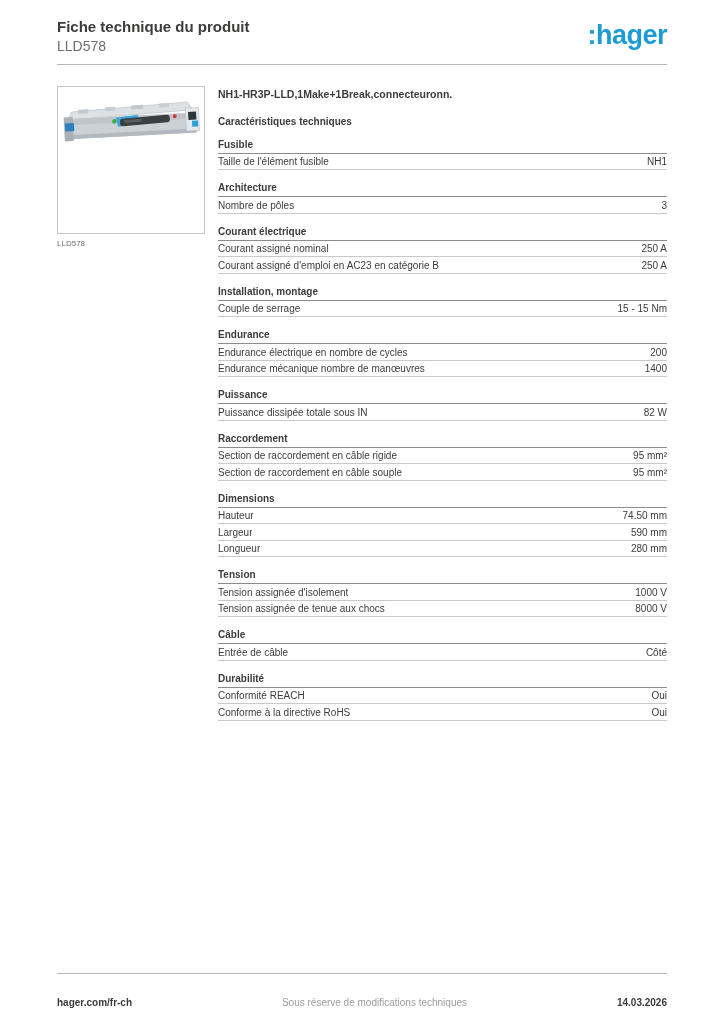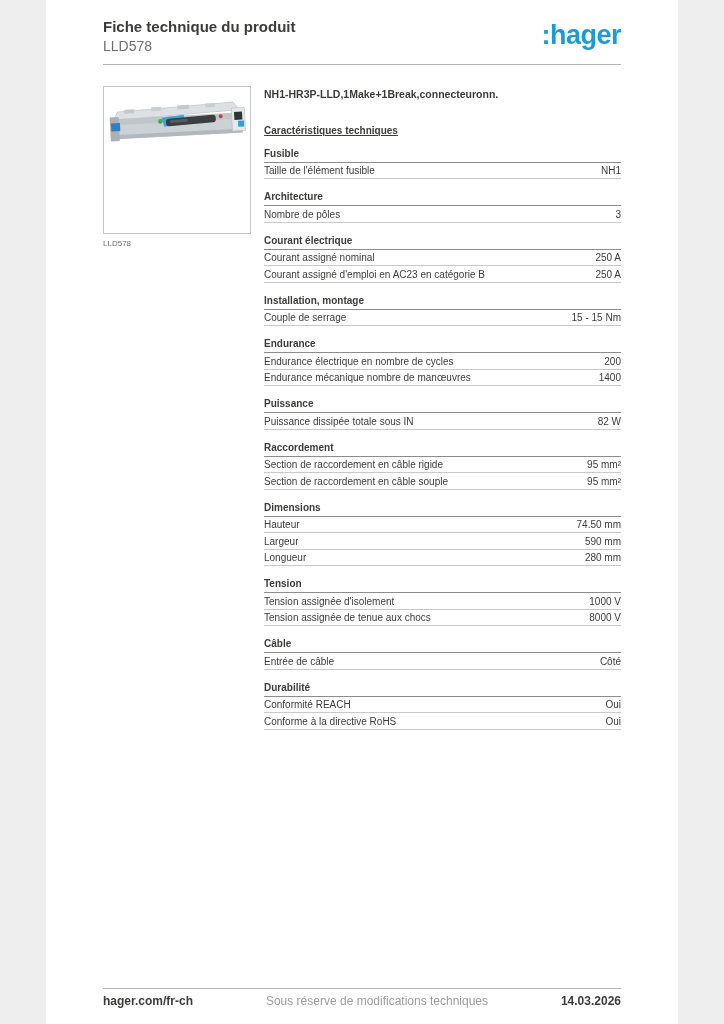--- a/index.html
+++ b/index.html
@@ -1,45 +1,45 @@
 <!DOCTYPE html>
 <html><head>
 <meta charset="utf-8">
 <style>
   html,body{margin:0;padding:0;background:#eee;}
   .page{
-    width:632px;height:1024px;position:relative;margin:0 auto;
+    width:724px;height:1024px;position:relative;margin:0 auto;
     background:#ffffff;overflow:hidden;
     font-family:"Liberation Sans","DejaVu Sans",sans-serif;
     color:#3c3c3b;
   }
   .content{position:absolute;left:57px;right:57px;top:0;}
   
   .header{display:flex;justify-content:space-between;align-items:flex-start;padding-top:18px;}
   .header-title{font-size:15px;font-weight:bold;line-height:1.25;}
   .header-subtitle{font-size:14px;color:#6f6f6e;line-height:1.3;}
   .logo{font-size:27px;font-weight:bold;letter-spacing:-0.5px;line-height:1;margin-top:4px;text-align:center;}
   .header-rule{border-bottom:1.5px solid #b5b5b5;margin-top:9px;}
   
   .main{display:flex;margin-top:21px;gap:13px;}
   .left-col{width:148px;flex:0 0 148px;}
   .image-box{width:146px;height:146px;border:1px solid #c6c6c6;background:#fff;overflow:hidden;}
   .image-caption{font-size:8px;color:#6f6f6e;margin-top:5px;}
   .right-col{flex:1;min-width:0;}
   .product-name{font-size:10.5px;font-weight:bold;margin-top:2px;}
-  .char-heading{font-size:10px;font-weight:bold;margin-top:25px;text-decoration:underline;}
+  .char-heading{font-size:10px;font-weight:bold;margin-top:16px;}
   .sections{margin-top:2px;}
   .section{margin-top:12px;}
   .section-title{font-size:10px;font-weight:bold;padding-bottom:3px;border-bottom:1px solid #8c8c8c;}
   .spec-row{display:flex;justify-content:space-between;align-items:flex-start;font-size:10px;padding:2.5px 0 2px 0;border-bottom:1px solid #c9c9c9;}
   .spec-label{white-space:nowrap;overflow:hidden;text-overflow:ellipsis;}
   .spec-value{white-space:nowrap;padding-left:12px;text-align:right;}
   
   .footer{position:absolute;left:57px;right:57px;bottom:16px;}
-  .footer-inner{border-top:1px solid #b5b5b5;padding-top:5px;display:flex;justify-content:space-between;align-items:baseline;font-size:12px;}
+  .footer-inner{border-top:1px solid #b5b5b5;padding-top:23px;display:flex;justify-content:space-between;align-items:baseline;font-size:10px;}
   .footer-left{font-weight:bold;}
   .footer-center{color:#9d9d9c;}
   .footer-right{font-weight:bold;}
 </style>
 </head>
 <body>
 
 <div class="page">
   <div class="content">
 

